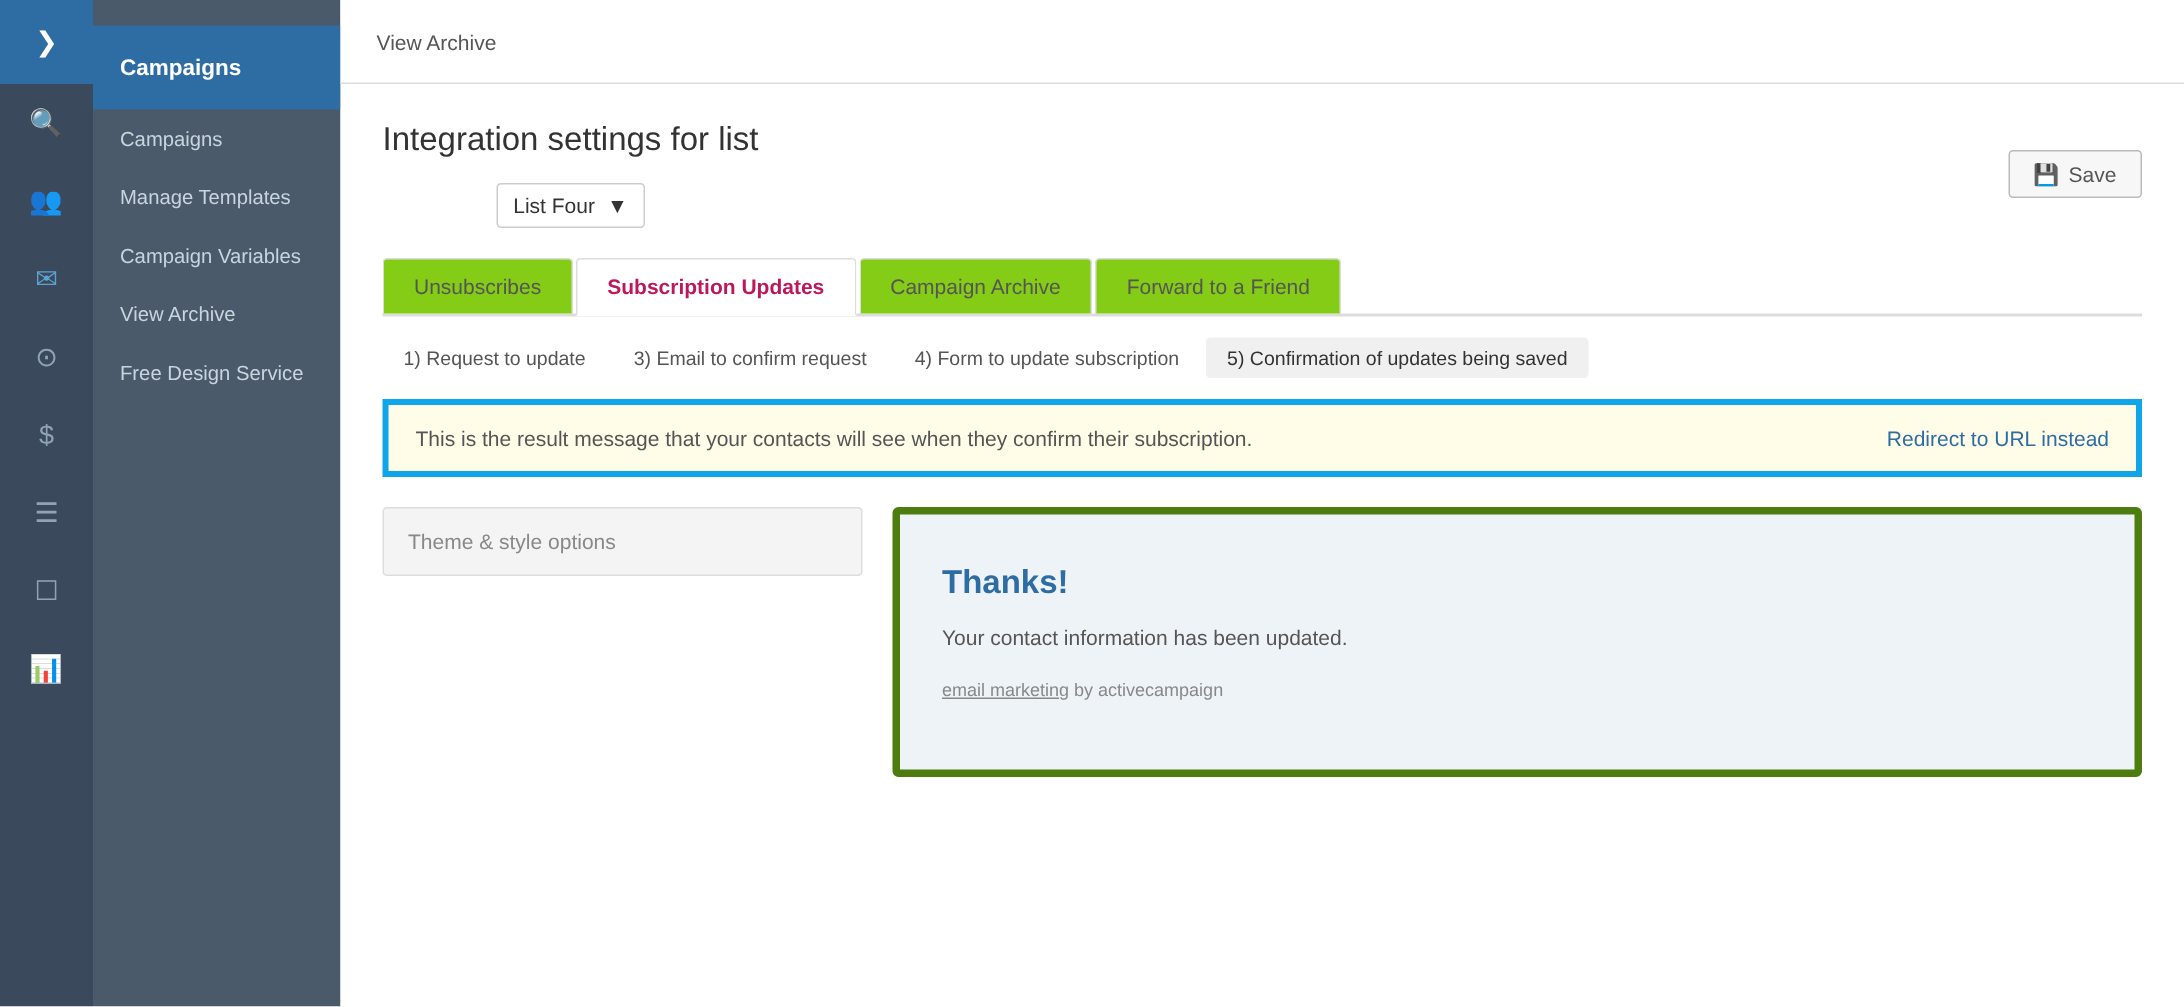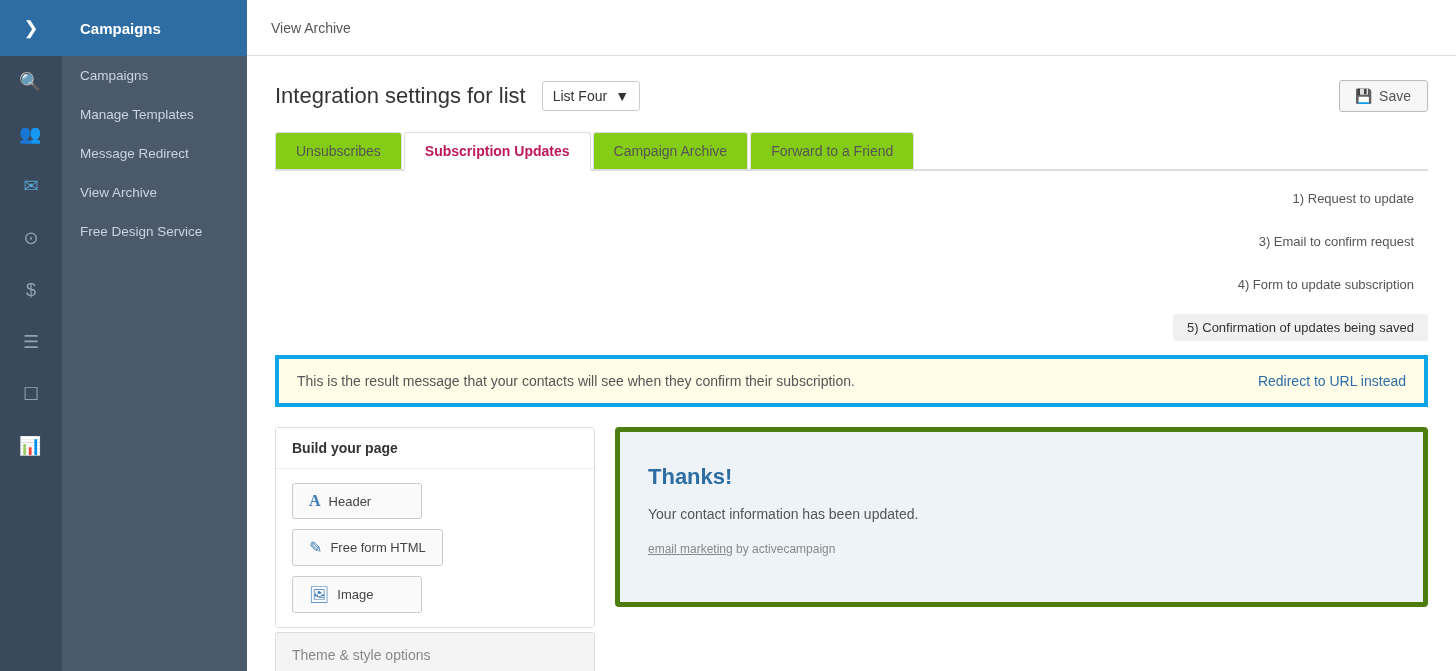--- a/index.html
+++ b/index.html
@@ -32,25 +32,25 @@
       display: flex;
       align-items: center;
       justify-content: center;
       color: #8fa3b3;
       font-size: 18px;
       cursor: pointer;
     }
 
     
     .left-nav {
-      width: 185px;
+      width: 165px;
       background: #4a5a6a;
       color: #ccc;
       flex-shrink: 0;
-      padding-top: 0;
+      padding-top: 17px;
     }
     .left-nav .nav-header {
       background: #2e6da4;
       color: #fff;
       font-weight: 600;
       font-size: 15px;
       padding: 16px 18px;
       height: 56px;
       display: flex;
       align-items: center;
@@ -97,20 +97,21 @@
     .page-heading-row {
       display: flex;
       align-items: center;
       justify-content: space-between;
       margin-bottom: 20px;
     }
     .page-heading-left {
       display: flex;
       align-items: center;
       gap: 16px;
+      flex-direction: column;
     }
     .page-heading-title {
       font-size: 22px;
       font-weight: 400;
       color: #333;
     }
     .list-dropdown {
       display: flex;
       align-items: center;
       border: 1px solid #ccc;
@@ -156,25 +157,24 @@
       background: #fff;
       font-weight: 600;
       color: #be185d;
       border-bottom: 2px solid #fff;
       margin-bottom: -2px;
     }
 
     
     .steps-row {
       display: flex;
-      align-items: flex-end;
-      gap: 16px;
+      align-items: flex-start;
+      gap: 4px;
       margin: 14px 0 14px 0;
       flex-wrap: wrap;
-      flex-direction: column;
     }
     .step {
       padding: 6px 14px;
       font-size: 13px;
       color: #555;
       cursor: pointer;
       border-radius: 3px;
     }
     .step.active {
       background: #f0f0f0;
@@ -302,21 +302,21 @@
   <div class="nav-icon">$</div>
   <div class="nav-icon">☰</div>
   <div class="nav-icon">☐</div>
   <div class="nav-icon">📊</div>
 </div>
 
 <div class="left-nav">
   <div class="nav-header">Campaigns</div>
   <div class="nav-item">Campaigns</div>
   <div class="nav-item">Manage Templates</div>
-  <div class="nav-item">Message Redirect</div>
+  <div class="nav-item">Campaign Variables</div>
   <div class="nav-item">View Archive</div>
   <div class="nav-item">Free Design Service</div>
 </div>
 
 <div class="main">
 
   <div class="topbar">
     <span class="topbar-title">View Archive</span>
   </div>
 
@@ -351,37 +351,20 @@
     </div>
 
     <div class="info-bar">
       <span>This is the result message that your contacts will see when they confirm their subscription.</span>
       <a href="#">Redirect to URL instead</a>
     </div>
 
     <div class="builder-row">
 
       <div class="left-panel">
-        <div class="panel-section">
-          <div class="panel-section-header">Build your page</div>
-          <div class="panel-section-body">
-            <div class="block-btn">
-              <span class="block-icon" style="font-weight:700; font-family:serif;">A</span>
-              <span>Header</span>
-            </div>
-            <div class="block-btn">
-              <span class="block-icon">✎</span>
-              <span>Free form HTML</span>
-            </div>
-            <div class="block-btn">
-              <span class="block-icon">🖼</span>
-              <span>Image</span>
-            </div>
-          </div>
-        </div>
         <div class="panel-section-theme">
           <div class="panel-section-theme-header">Theme &amp; style options</div>
         </div>
       </div>
 
       <div class="preview-card">
         <h2>Thanks!</h2>
         <p>Your contact information has been updated.</p>
         <div class="footer-link">
           <a href="#">email marketing</a><span> by activecampaign</span>

